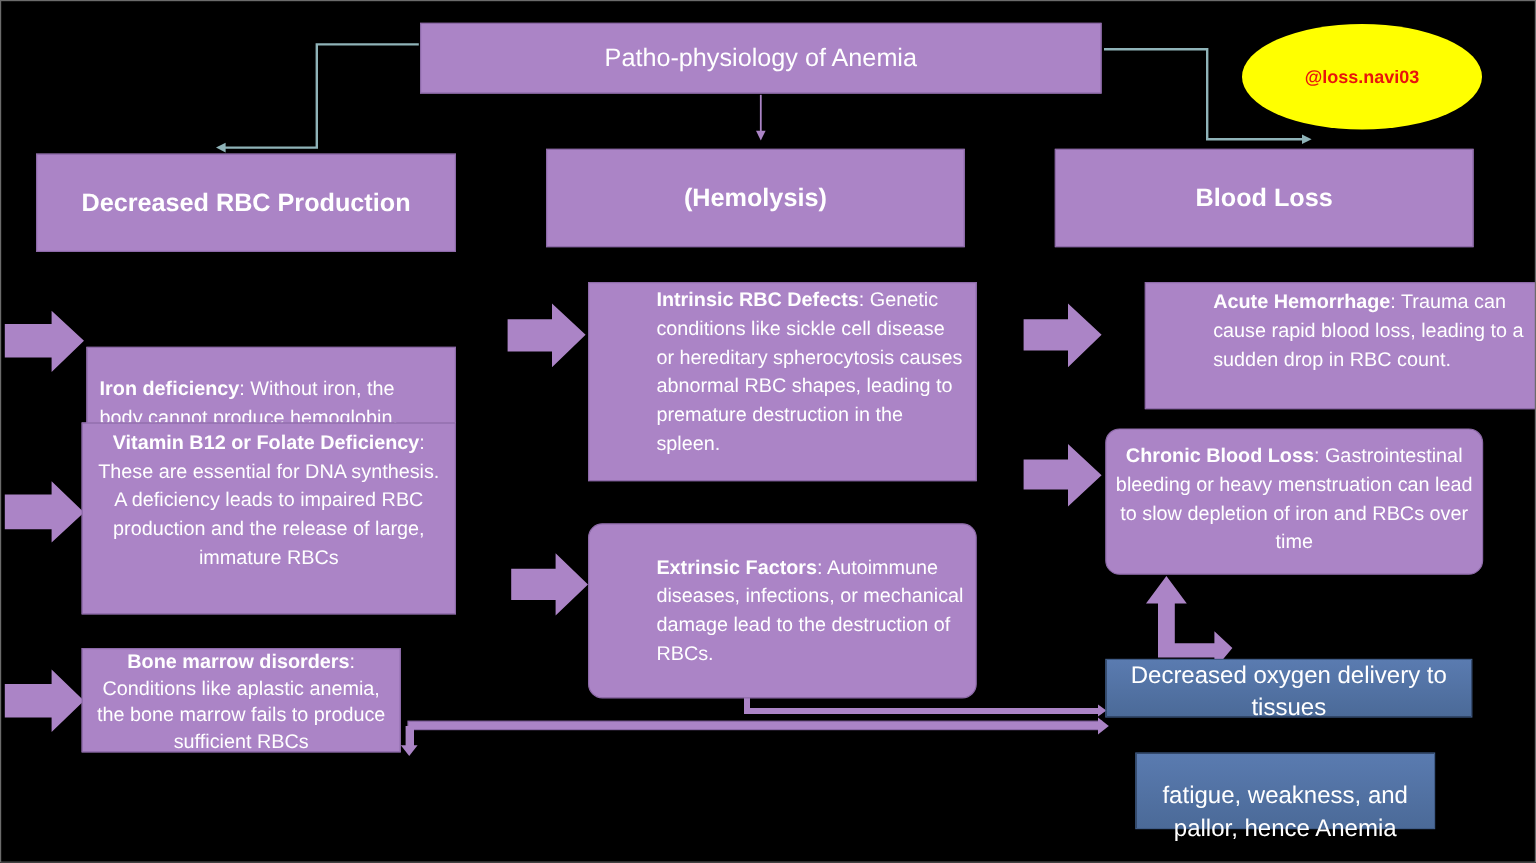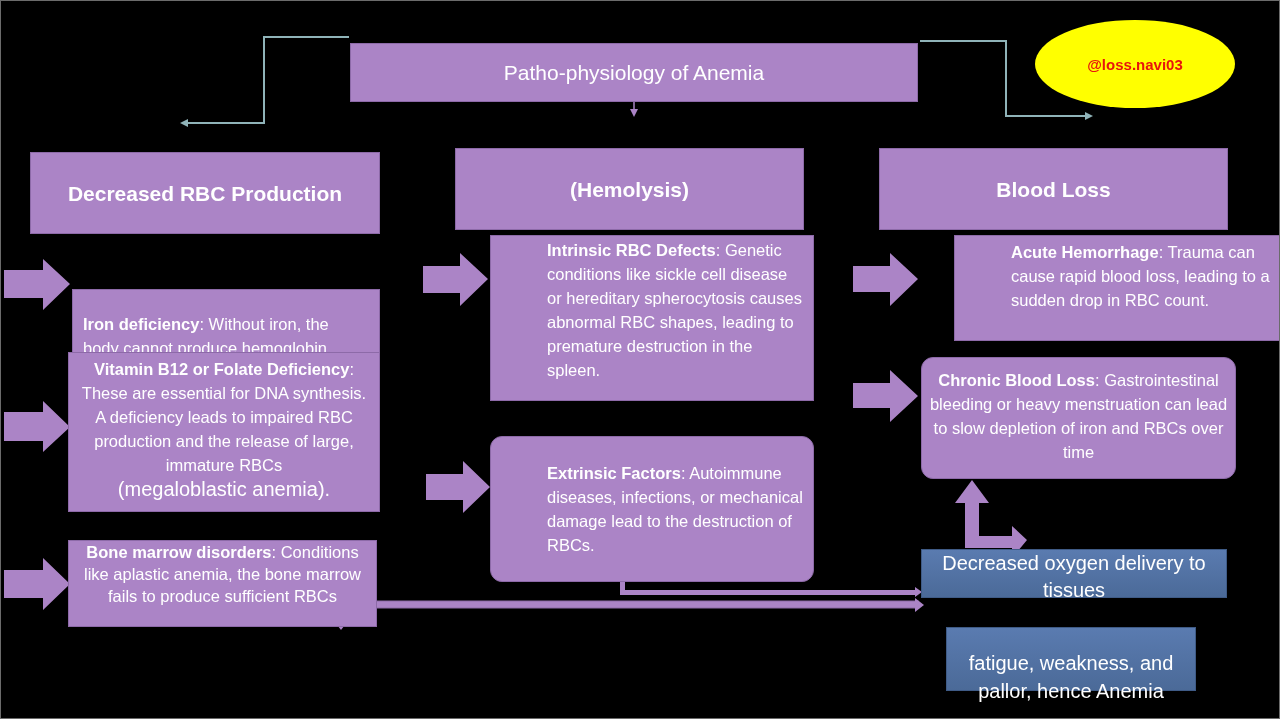--- a/index.html
+++ b/index.html
@@ -5,34 +5,34 @@
   html, body { margin:0; padding:0; }
   body {
     width:1280px; height:719px; background:#000; position:relative; overflow:hidden;
     font-family: "Liberation Sans", "DejaVu Sans", sans-serif;
   }
   .frame { position:absolute; left:0; top:0; width:1278px; height:717px; border:1px solid #6b6b6b; pointer-events:none; }
   .box {
     position:absolute; background:#ab84c6; color:#fff; box-sizing:border-box;
     border:1px solid #8d6aa8;
   }
-  .center { display:flex; align-items:center; justify-content:center; text-align:center;margin-top:24px; }
+  .center { display:flex; align-items:center; justify-content:center; text-align:center; }
   .title-box { left:350px; top:19px; width:568px; height:59px; font-size:21px; }
   .head { font-weight:bold; font-size:21px; line-height:29px; }
   .h1 { left:30px; top:128px; width:350px; height:82px; }
   .h2 { left:455px; top:124px; width:349px; height:82px; }
   .h3 { left:879px; top:124px; width:349px; height:82px; }
   .txt { font-size:16.5px; line-height:24px; padding:4px 8px; }
   .txt b { font-weight:bold; }
   .left { text-align:left; }
   .ctr { text-align:center; }
   .b-iron { left:72px; top:241px; width:308px; height:88px; padding:22px 10px;margin-top:48px; }
   .b-b12 { left:68px; top:352px; width:312px; height:160px; padding:4px 8px; }
   .b-b12 .big { font-size:20px; }
-  .b-marrow { left:68px; top:540px; width:309px; height:87px; padding:0 6px; line-height:22px; }
+  .b-marrow { left:68px; top:540px; width:266px; height:87px; padding:0 6px; line-height:22px; }
   .b-intr { left:490px; top:235px; width:324px; height:166px; padding:2px 8px 2px 56px; }
   .b-extr { left:490px; top:436px; width:324px; height:146px; padding:24px 8px 2px 56px;border-radius:12px; }
   .b-acute { left:954px; top:235px; width:356px; height:106px; padding:4px 8px 2px 56px; }
   .b-chronic { left:921px; top:357px; width:315px; height:122px; padding:10px 6px;border-radius:12px; }
   .blue {
     position:absolute; color:#fff; box-sizing:border-box; text-align:center;
     background:linear-gradient(#5a7bb0, #4b6a98); border:1px solid #3f5b86;
     font-size:20px; line-height:28px;
   }
   .b-o2 { left:921px; top:549px; width:306px; height:49px; line-height:27px; padding-top:0; }
@@ -103,21 +103,20 @@
 </div>
 <div class="box center head h3">
   <span>Blood Loss</span>
 </div>
 
 <div class="box txt left b-iron">
   <b>Iron deficiency</b><span>: Without iron, the body cannot produce hemoglobin, leading to smaller and fewer RBCs.</span>
 </div>
 <div class="box txt ctr b-b12">
   <b>Vitamin B12 or Folate Deficiency</b><span>: These are essential for DNA synthesis. A deficiency leads to impaired RBC production and the release of large, immature RBCs</span>
-  <div class="big">(megaloblastic anemia).</div>
 </div>
 <div class="box txt ctr b-marrow">
   <b>Bone marrow disorders</b><span>: Conditions like aplastic anemia, the bone marrow fails to produce sufficient RBCs</span>
 </div>
 
 <div class="box txt left b-intr">
   <b>Intrinsic RBC Defects</b><span>: Genetic conditions like sickle cell disease or hereditary spherocytosis causes abnormal RBC shapes, leading to premature destruction in the spleen.</span>
 </div>
 <div class="box txt left b-extr">
   <b>Extrinsic Factors</b><span>: Autoimmune diseases, infections, or mechanical damage lead to the destruction of RBCs.</span>

